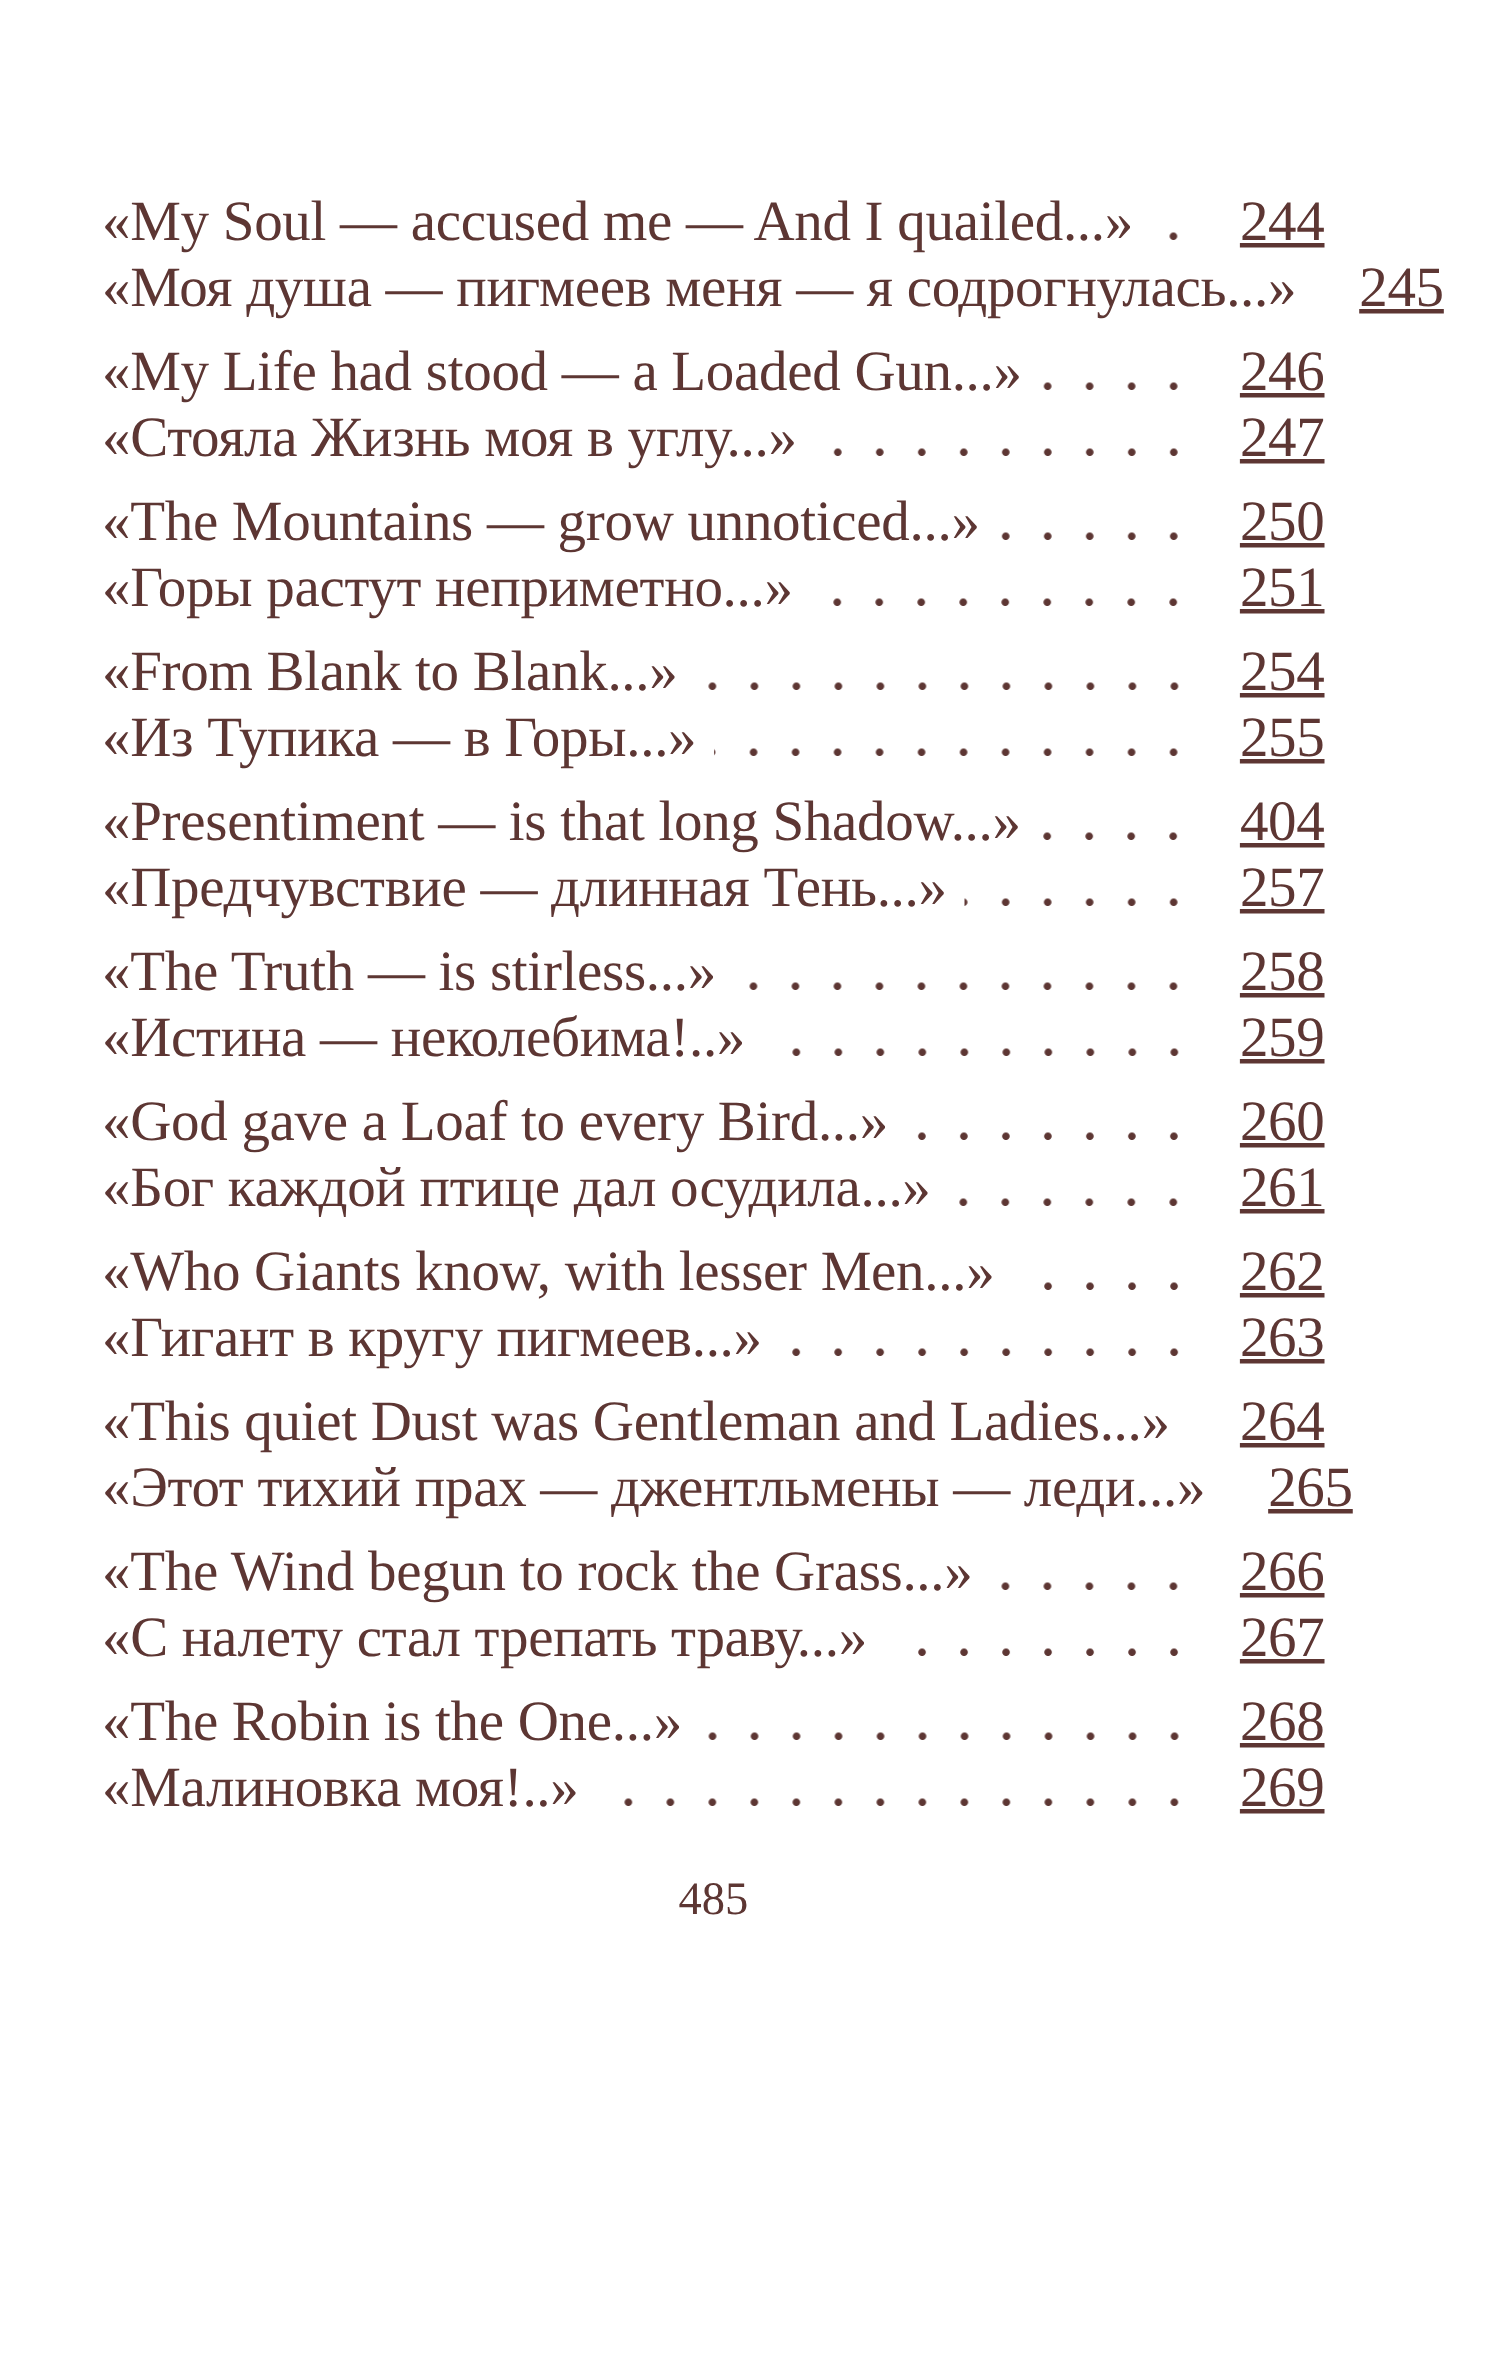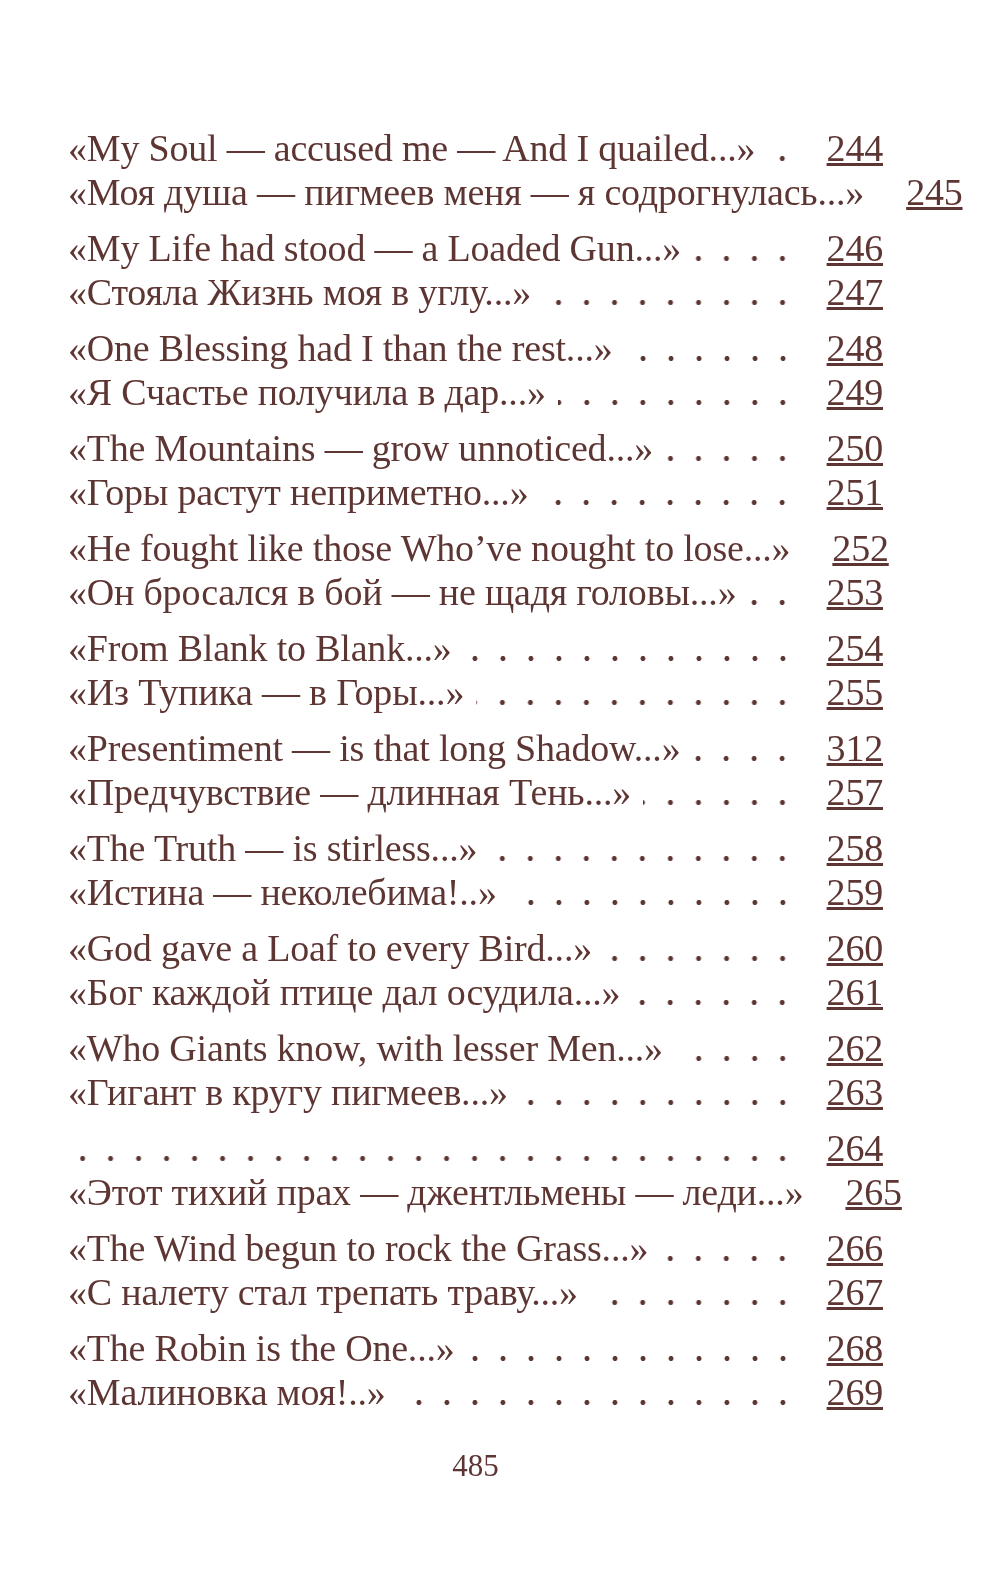--- a/index.html
+++ b/index.html
@@ -81,71 +81,47 @@
     <span class="pagenum">246</span>
   </div>
         <div class="row">
     <span class="title">«Стояла Жизнь моя в углу...»</span>
     <span class="leader"></span>
     <span class="pagenum">247</span>
   </div>
       </div>
       <div class="pair">
         <div class="row">
-    <span class="title">«One Blessing had I than the rest...»</span>
-    <span class="leader"></span>
-    <span class="pagenum">248</span>
-  </div>
-        <div class="row">
-    <span class="title">«Я Счастье получила в дар...»</span>
-    <span class="leader"></span>
-    <span class="pagenum">249</span>
-  </div>
-      </div>
-      <div class="pair">
-        <div class="row">
     <span class="title">«The Mountains — grow unnoticed...»</span>
     <span class="leader"></span>
     <span class="pagenum">250</span>
   </div>
         <div class="row">
     <span class="title">«Горы растут неприметно...»</span>
     <span class="leader"></span>
     <span class="pagenum">251</span>
   </div>
       </div>
       <div class="pair">
         <div class="row">
-    <span class="title">«He fought like those Who’ve nought to lose...»</span>
-    <span class="leader"></span>
-    <span class="pagenum">252</span>
-  </div>
-        <div class="row">
-    <span class="title">«Он бросался в бой — не щадя головы...»</span>
-    <span class="leader"></span>
-    <span class="pagenum">253</span>
-  </div>
-      </div>
-      <div class="pair">
-        <div class="row">
     <span class="title">«From Blank to Blank...»</span>
     <span class="leader"></span>
     <span class="pagenum">254</span>
   </div>
         <div class="row">
     <span class="title">«Из Тупика — в Горы...»</span>
     <span class="leader"></span>
     <span class="pagenum">255</span>
   </div>
       </div>
       <div class="pair">
         <div class="row">
     <span class="title">«Presentiment — is that long Shadow...»</span>
     <span class="leader"></span>
-    <span class="pagenum">312</span>
+    <span class="pagenum">404</span>
   </div>
         <div class="row">
     <span class="title">«Предчувствие — длинная Тень...»</span>
     <span class="leader"></span>
     <span class="pagenum">257</span>
   </div>
       </div>
       <div class="pair">
         <div class="row">
     <span class="title">«The Truth — is stirless...»</span>
@@ -177,20 +153,21 @@
     <span class="pagenum">262</span>
   </div>
         <div class="row">
     <span class="title">«Гигант в кругу пигмеев...»</span>
     <span class="leader"></span>
     <span class="pagenum">263</span>
   </div>
       </div>
       <div class="pair">
         <div class="row">
+    <span class="title">«This quiet Dust was Gentleman and Ladies...»</span>
     <span class="leader"></span>
     <span class="pagenum">264</span>
   </div>
         <div class="row">
     <span class="title">«Этот тихий прах — джентльмены — леди...»</span>
     <span class="leader"></span>
     <span class="pagenum">265</span>
   </div>
       </div>
       <div class="pair">

